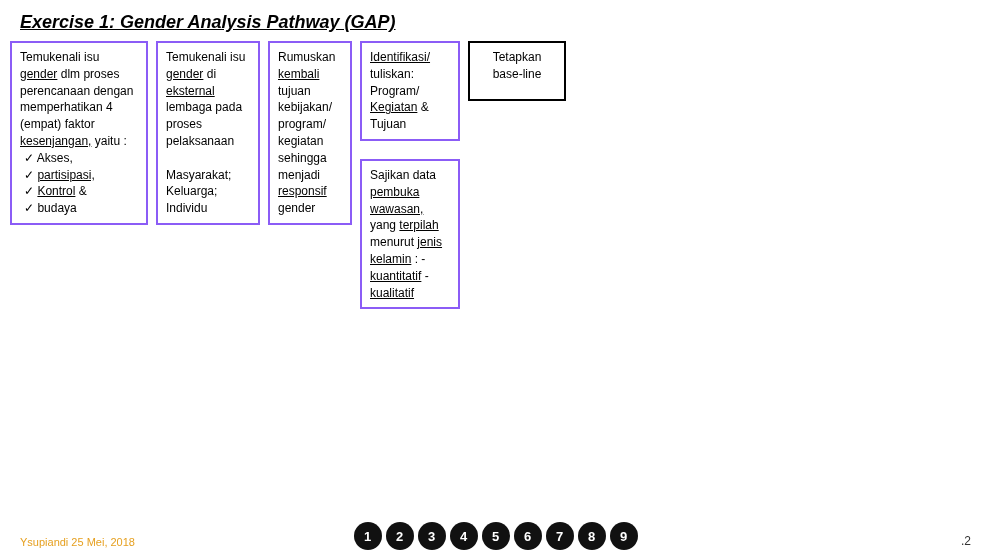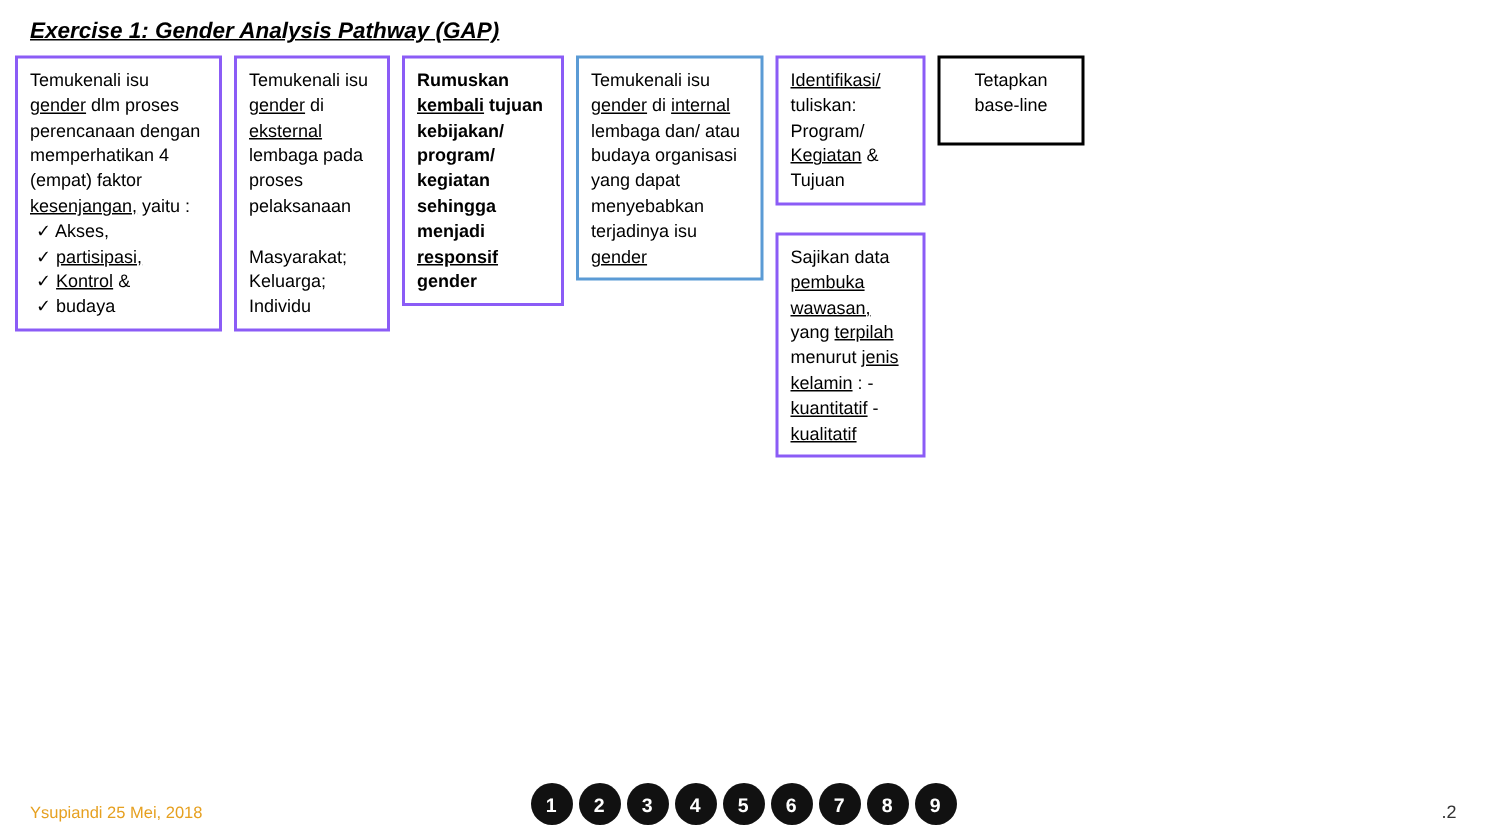--- a/index.html
+++ b/index.html
@@ -8,21 +8,21 @@
       height: 560px;
       background: #fff;
       font-family: Arial, sans-serif;
       font-size: 12px;
       overflow: hidden;
       position: relative;
     }
     .page-title {
       font-style: italic;
       font-weight: bold;
-      font-size: 15px;
+      font-size: 18px;
       padding: 12px 20px 8px 20px;
       text-decoration: underline;
     }
     .main-content {
       display: flex;
       flex-direction: row;
       align-items: flex-start;
       padding: 0 10px;
       gap: 8px;
     }
@@ -34,21 +34,21 @@
       font-size: 12px;
     }
     .box-col {
       display: flex;
       flex-direction: column;
       gap: 8px;
     }
     
     .col1 { width: 138px; }
     .col2 { width: 104px; justify-content: center; }
-    .col3 { width: 108px; font-weight: bold; }
+    .col3 { width: 84px; }
     .col4 { width: 108px; }
     .col5 { width: 125px; }
     .col6 { width: 100px; }
     .col7 { width: 98px; }
 
     .box u { text-decoration: underline; }
     .checklist { list-style: none; padding-left: 4px; }
     .checklist li::before { content: "✓ "; }
 
     .bottom-bar {
@@ -128,27 +128,20 @@
 
   <div class="box-col col3">
     <div class="box">
       <span>
         Rumuskan <u>kembali</u> tujuan kebijakan/ program/ kegiatan sehingga menjadi <u>responsif</u> gender
       </span>
     </div>
   </div>
 
 
-  <div class="box-col col5">
-    <div class="box box-blue-border">
-      <span>
-        Temukenali isu <u>gender</u> di <u>internal</u> lembaga dan/ atau budaya organisasi yang dapat menyebabkan terjadinya isu <u>gender</u>
-      </span>
-    </div>
-  </div>
 
   <div class="box-col col6">
     <div class="box">
       <span>
         <u>Identifikasi/</u> tuliskan: Program/ <u>Kegiatan</u> &amp; Tujuan
       </span>
     </div>
     <div class="box" style="margin-top: 10px;">
       <span>
         Sajikan data <u>pembuka wawasan,</u> yang <u>terpilah</u> menurut <u>jenis kelamin</u> : - <u>kuantitatif</u> - <u>kualitatif</u>

